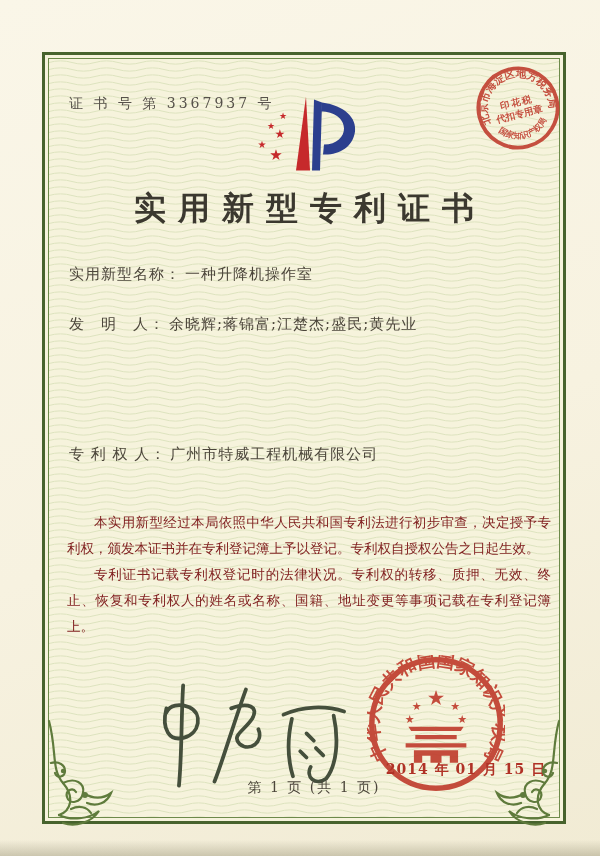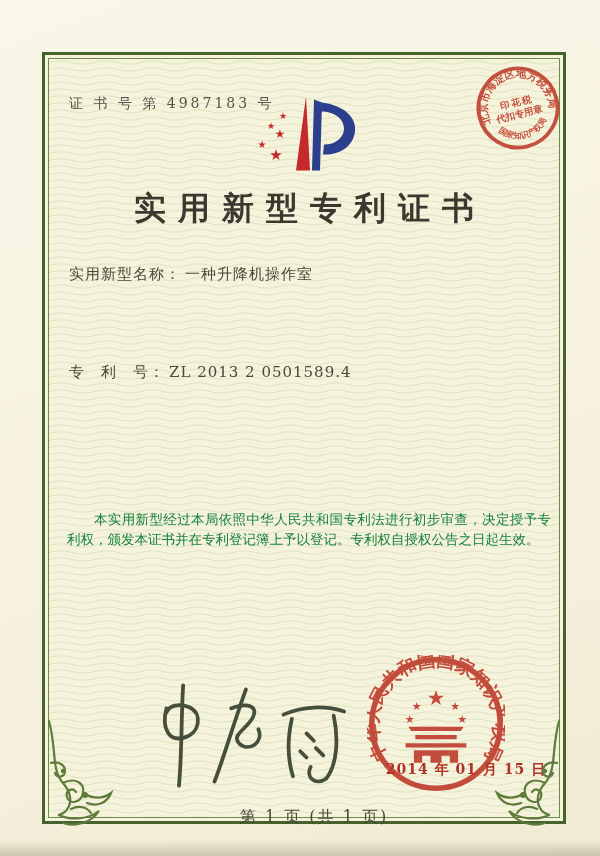--- a/index.html
+++ b/index.html
@@ -21,31 +21,31 @@
   .cert-no{left:24px;top:40px;font-size:14px;letter-spacing:3px;color:#56514a;}
   .logo{left:198px;top:20px;width:140px;height:108px;}
   .tax-stamp{left:430px;top:10px;width:86px;height:86px;transform:rotate(-14deg);opacity:.88;}
   .title{left:0;right:0;top:132px;text-align:center;font-size:32px;font-weight:700;
     letter-spacing:12px;text-indent:12px;color:#3b382f;}
   
   .field{left:24px;right:20px;font-size:15px;color:#4c463b;letter-spacing:1px;white-space:nowrap;}
   .field .lbl{margin-right:4px;}
   .f0{top:210px}.f1{top:260px}.f2{top:308px}.f3{top:348px}.f4{top:390px}.f5{top:434px}
   
-  .body-text{left:22px;top:454px;width:484px;color:#15803d;font-size:13.5px;
-    line-height:20px;text-align:justify;}
+  .body-text{left:22px;top:454px;width:484px;color:#7f1d1d;font-size:13.5px;
+    line-height:26px;text-align:justify;}
   .body-text p{margin:0;text-indent:2em;}
   
   .sig-block{left:24px;top:655px;font-size:15px;color:#4c463b;letter-spacing:5px;line-height:33px;}
   .sig-hand{left:108px;top:622px;width:215px;height:115px;}
   
   .office-seal{left:322px;top:600px;width:138px;height:138px;opacity:.9;}
   .seal-date{left:336px;top:706px;width:170px;text-align:center;font-size:14px;
     font-weight:700;color:#b03226;letter-spacing:1px;}
-  .footer{left:0;right:0;top:752px;text-align:center;font-size:16px;
+  .footer{left:0;right:0;top:724px;text-align:center;font-size:14px;
     letter-spacing:2px;color:#4c463b;padding-left:20px;}
   .flourish{bottom:-8px;width:92px;height:118px;}
   .flourish.left{left:-4px;}
   .flourish.right{right:-4px;transform:scaleX(-1);}
 </style>
 </head>
 <body>
 
 <div class="abs photo-edge-bottom"></div>
 
@@ -55,21 +55,21 @@
     <svg class="guilloche" xmlns="http://www.w3.org/2000/svg" preserveAspectRatio="none">
       <defs>
         <pattern id="wave" width="46" height="7" patternUnits="userSpaceOnUse">
           <path d="M0 3.5 Q 11.5 0.2 23 3.5 T 46 3.5" fill="none" stroke="#ccd8ab" stroke-width="1"></path>
         </pattern>
       </defs>
       <rect x="0" y="0" width="100%" height="100%" fill="url(#wave)"></rect>
     </svg>
   </div>
 
-  <div class="abs cert-no">证 书 号 第 4987183 号</div>
+  <div class="abs cert-no">证 书 号 第 3367937 号</div>
 
   <svg class="abs logo" viewBox="0 0 140 105">
     <polygon points="63,20 53,94 67,94" fill="#c6292b"></polygon>
     <polygon points="71,23 69,94 77,94 79,26" fill="#2c3f8e"></polygon>
     <path d="M79,26 C102,29 114,42 112,55 C110,71 95,79 80,78 L81,68 C94,68 101,60 101,52 C101,42 91,35 78,35 Z" fill="#2c3f8e"></path>
     <text x="40" y="42" font-size="9" fill="#c6292b" text-anchor="middle">★</text>
     <text x="28" y="52" font-size="9" fill="#c6292b" text-anchor="middle">★</text>
     <text x="37" y="61" font-size="12" fill="#c6292b" text-anchor="middle">★</text>
     <text x="19" y="71" font-size="10" fill="#c6292b" text-anchor="middle">★</text>
     <text x="33" y="83" font-size="15" fill="#c6292b" text-anchor="middle">★</text>
@@ -89,26 +89,30 @@
     </text>
     <text x="50" y="47" font-size="11" fill="#bf3a2b" font-weight="700" text-anchor="middle" letter-spacing="2">印花税</text>
     <text x="50" y="61" font-size="11" fill="#bf3a2b" font-weight="700" text-anchor="middle">代扣专用章</text>
   </svg>
 
   <div class="abs field f0">
     <span class="lbl">实用新型名称：</span><span>一种升降机操作室</span>
   </div>
 
   <div class="abs title">实用新型专利证书</div>
-  <div class="abs field f2">
-    <span class="lbl">专　利　号：</span><span>ZL 2013 2 0501589.4</span>
+  <div class="abs field f1">
+    <span class="lbl">发　明　人：</span><span>余晓辉;蒋锦富;江楚杰;盛民;黄先业</span>
+  </div>
+  <div class="abs field f4">
+    <span class="lbl">专 利 权 人：</span><span>广州市特威工程机械有限公司</span>
   </div>
 
   <div class="abs body-text">
     <p>本实用新型经过本局依照中华人民共和国专利法进行初步审查，决定授予专利权，颁发本证书并在专利登记簿上予以登记。专利权自授权公告之日起生效。</p>
+    <p>专利证书记载专利权登记时的法律状况。专利权的转移、质押、无效、终止、恢复和专利权人的姓名或名称、国籍、地址变更等事项记载在专利登记簿上。</p>
   </div>
 
 
   <svg class="abs sig-hand" viewBox="0 0 200 110">
     <g fill="none" stroke="#454f3c" stroke-width="3.6" stroke-linecap="round" stroke-linejoin="round">
       <path d="M26,8 C24,40 25,72 22,104"></path>
       <path d="M10,30 C5,50 13,62 27,58 C42,54 45,35 32,29 C22,25 13,27 10,34"></path>
       <path d="M86,12 C74,45 64,80 56,100"></path>
       <path d="M72,30 C88,24 99,28 92,40 C84,52 72,56 80,64 C90,72 103,62 98,50"></path>
       <path d="M122,36 C140,28 162,27 180,33"></path>

